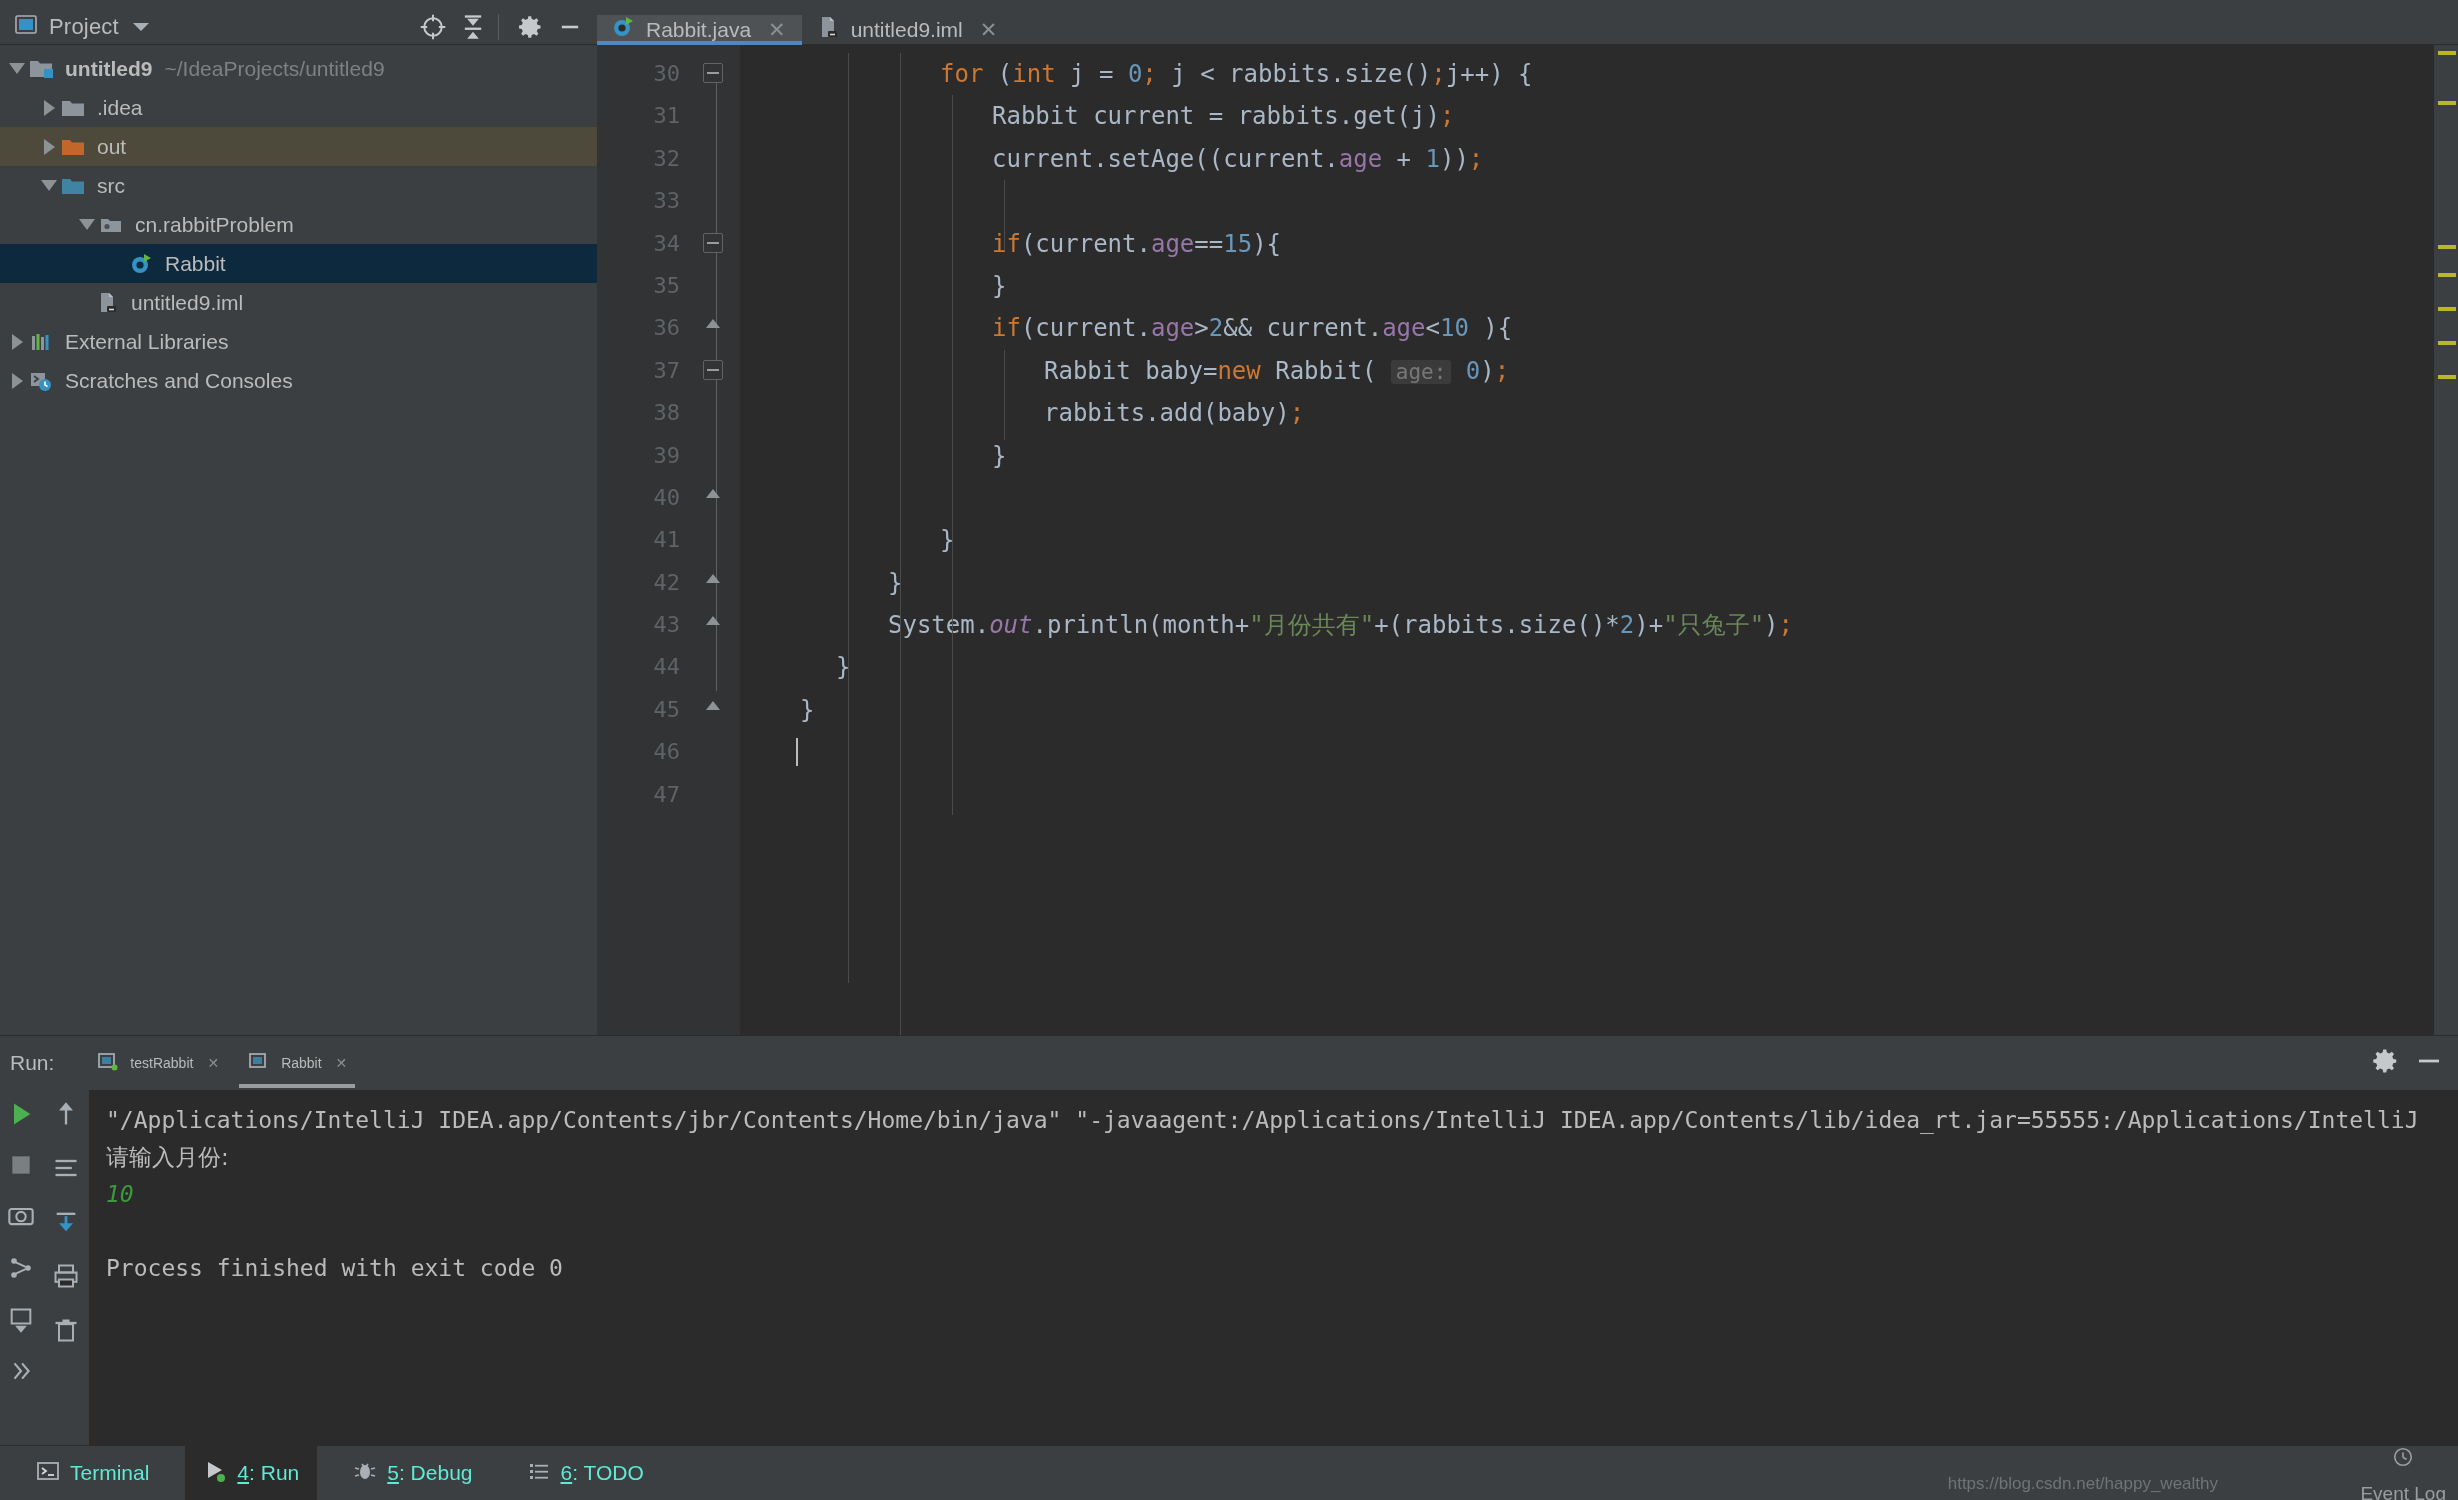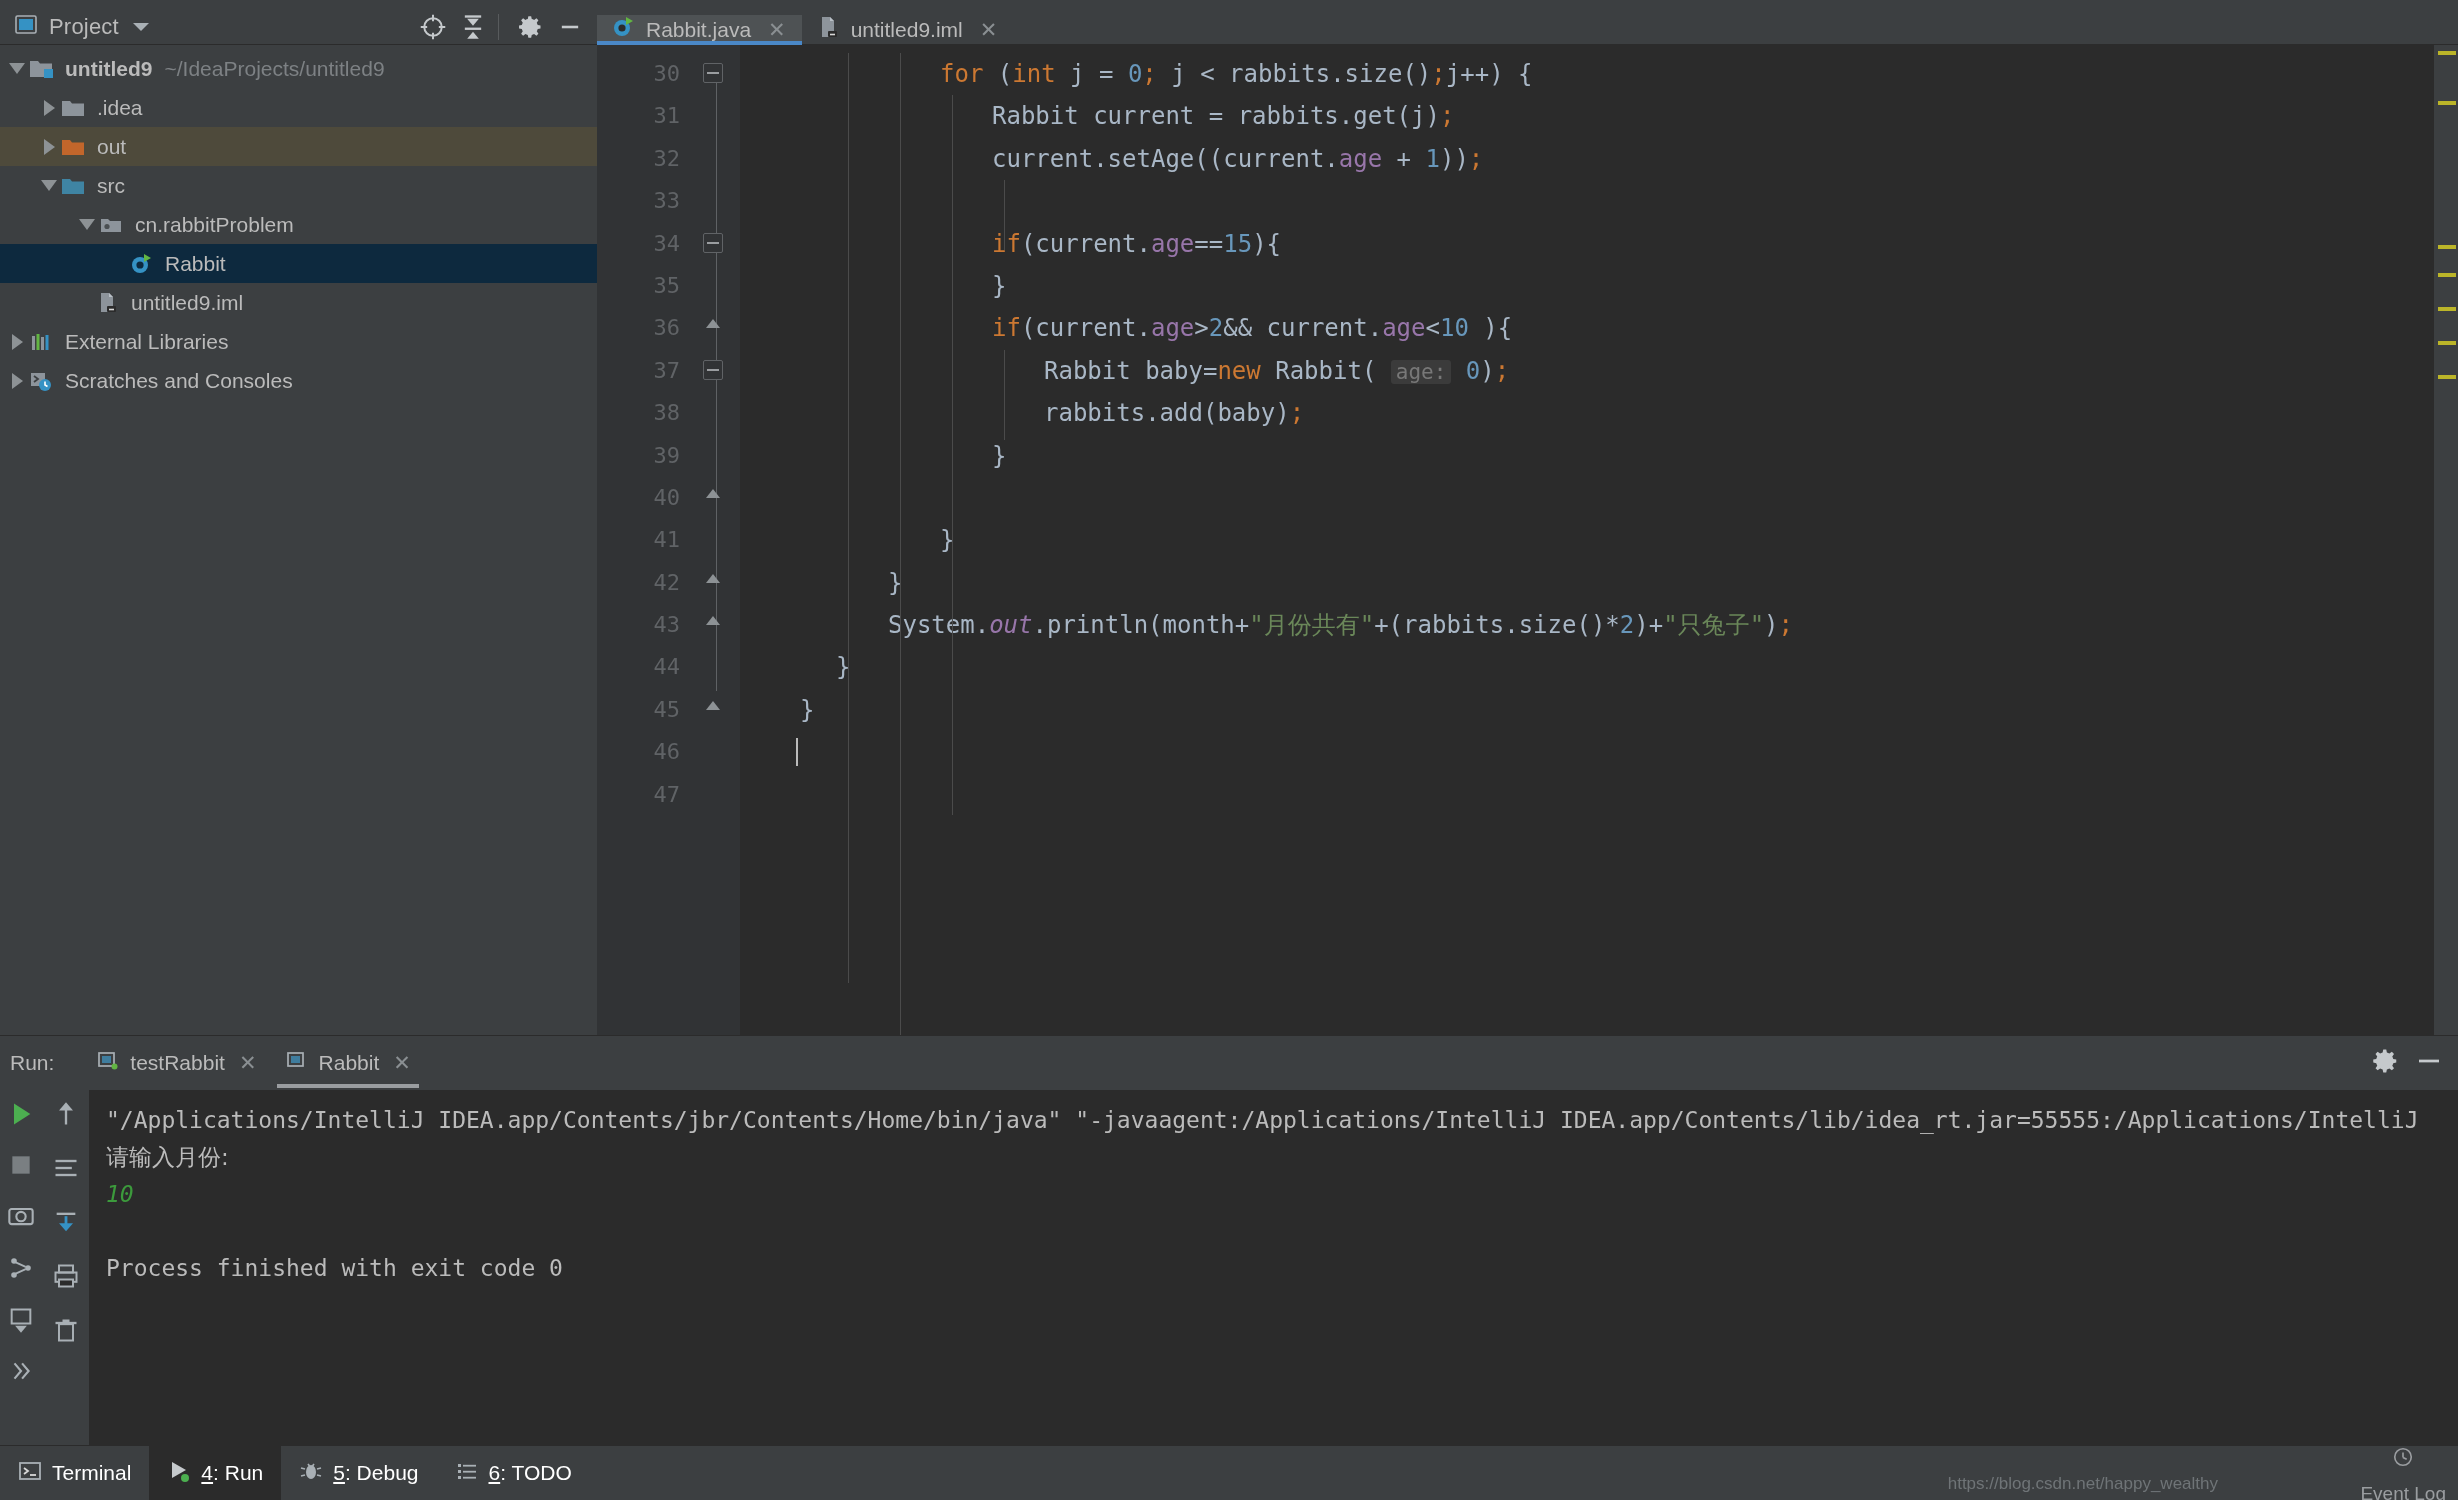--- a/index.html
+++ b/index.html
@@ -206,21 +206,21 @@
   .run-header {
     height: 54px; flex: 0 0 54px;
     display: flex; align-items: center;
     padding-left: 6px;
     position: relative;
   }
   .run-label { color: #bbbbbb; font-size: 21px; margin-right: 28px; margin-left: 4px; }
   .run-tab {
     display: flex; align-items: center; gap: 10px;
     height: 54px; padding: 0 14px;
-    font-size: 21px; color: #bbbbbb; position: relative;
+    font-size: 14px; color: #bbbbbb; position: relative;
   }
   .run-tab.active::after {
     content:""; position:absolute; left:6px; right:6px; bottom:2px;
     height: 4px; background:#9a9da0;
   }
   .run-tab .close { color:#8a8f92; margin-left: 4px; }
   .run-header-right { margin-left:auto; display:flex; align-items:center; gap:14px; padding-right: 14px;}
 
   .run-body { flex: 1 1 auto; display: flex; min-height: 0; }
   .run-gutter-l {
@@ -251,21 +251,21 @@
   
   .statusbar {
     height: 55px; flex: 0 0 55px;
     background: #3c3f41;
     display: flex; align-items: stretch;
     border-top: 1px solid #2b2b2b;
     position: relative;
   }
   .sb-item {
     display: flex; align-items: center; gap: 10px;
-    padding: 0 18px; font-size: 21px; color: #ffffff;
+    padding: 0 18px; font-size: 21px; color: #5eead4; margin-left: 18px;
   }
   .sb-item.active { background: #2b2b2b; }
   .sb-item u { text-decoration: underline; }
   .sb-right {
     margin-left: auto; display:flex; align-items:center; gap: 10px;
     padding-right: 12px; color: #9a9da0; font-size: 19px; flex-direction: column;
   }
   .watermark {
     position: absolute; right: 240px; bottom: 6px;
     color: #6f7477; font-size: 17px;

